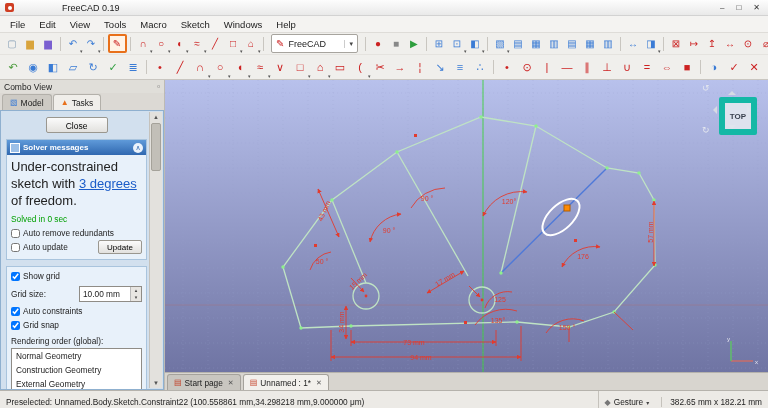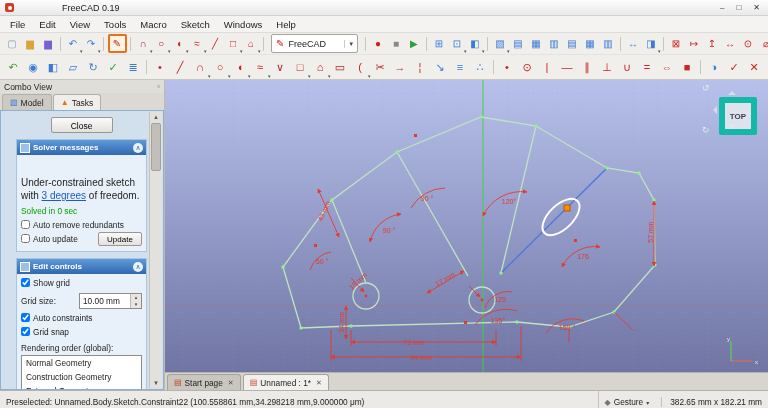--- a/index.html
+++ b/index.html
@@ -34,34 +34,34 @@
   
   .main{display:flex;height:310px;}
   .sidebar{width:164px;flex:none;background:#7f1d1d;border-right:1px solid #bdbab4;display:flex;flex-direction:column;}
   .sb-header{height:13px;display:flex;align-items:center;padding:0 4px;font-size:8.5px;background:#e0ded9;}
   .sb-header .dock{margin-left:auto;font-size:8px;color:#666;}
   .sb-tabs{display:flex;height:17px;background:#dcd9d4;padding-left:2px;gap:1px;align-items:flex-end;}
   .sb-tab{display:flex;align-items:center;gap:3px;padding:0 7px;font-size:8.5px;background:#cdcac4;
           border:1px solid #b3b0aa;border-bottom:none;border-radius:3px 3px 0 0;height:15px;}
   .sb-tab.active{background:#f0eeea;}
   .sb-tab .tico{font-size:8px;}
-  .tasks{flex:1;background:#d2e0ee;border:1px solid #8fb0cf;position:relative;overflow:hidden;padding:4px 16px 0 15px;}
+  .tasks{flex:1;background:#d2e0ee;border:1px solid #8fb0cf;position:relative;overflow:hidden;padding:4px 16px 0 5px;}
   .closebtn{display:block;margin:2px auto 0;width:62px;height:16px;background:linear-gradient(#fbfbfb,#e2e1de);
             border:1px solid #9a978f;border-radius:2px;font-size:8.5px;text-align:center;line-height:15px;font-family:inherit;}
   .sect{margin-top:6px;border:1px solid #a9c4dd;background:#e8f1fa;}
   .sect-h{height:15px;background:linear-gradient(#5f9ad9,#3068b0);display:flex;align-items:center;padding:0 3px;gap:3px;}
   .sect-h .sic{width:8px;height:8px;border:1px solid #fff;background:#9cc0e8;flex:none;}
   .sect-h .st{color:#fff;font-weight:bold;font-size:8px;flex:1;}
   .sect-h .coll{width:10px;height:10px;border-radius:50%;background:#eaf2fb;color:#3068b0;font-size:7px;
                 line-height:10px;text-align:center;flex:none;}
   .sect-b{padding:4px 4px 5px;}
-  .solvtext{font-size:10px;line-height:1.3;margin-top:17px;}
+  .solvtext{font-size:13px;line-height:1.3;}
   .solvtext a{color:#1b5cc8;text-decoration:underline;}
   .solved{color:#00a000;font-size:8.3px;margin:4px 0 1px;}
-  .cbrow{display:flex;align-items:flex-start;font-size:8.3px;margin-top:4px;}
+  .cbrow{display:flex;align-items:flex-end;font-size:8.3px;margin-top:4px;}
   .cbrow input{width:9px;height:9px;margin:0 3px 0 0;flex:none;}
   .updrow{display:flex;align-items:center;margin-top:2px;}
   .updbtn{margin-left:auto;width:44px;height:14px;font-size:8px;background:linear-gradient(#fbfbfb,#e2e1de);
           border:1px solid #9a978f;border-radius:2px;text-align:center;line-height:12px;font-family:inherit;}
   .gsrow{display:flex;align-items:center;margin-top:5px;font-size:8.3px;}
   .spin{margin-left:auto;display:flex;align-items:center;background:#fff;border:1px solid #8f8c86;height:14px;width:58px;
         font-size:8.3px;padding-left:3px;}
   .spin .val{flex:1;}
   .spinbtns{display:flex;flex-direction:column;width:10px;border-left:1px solid #bbb;background:#e8e6e2;height:100%;}
   .spinbtns i{flex:1;font-style:normal;font-size:5px;line-height:6px;text-align:center;color:#444;}
@@ -410,25 +410,20 @@
             <label class="cbrow" style="margin-top:0">
               <input type="checkbox" style="">
               <span>Auto update</span>
             </label>
             <button class="updbtn">Update</button>
           </div>
         </div>
       </div>
 
       <div class="sect">
-        <div class="sect-h">
-          <span class="sic"></span>
-          <span class="st">Edit controls</span>
-          <span class="coll">∧</span>
-        </div>
         <div class="sect-b">
           <label class="cbrow" style="margin-top:0">
             <input type="checkbox" checked="" style="">
             <span>Show grid</span>
           </label>
           <div class="gsrow">
             <span>Grid size:</span>
             <span class="spin">
               <span class="val">10.00 mm</span>
               <span class="spinbtns">

